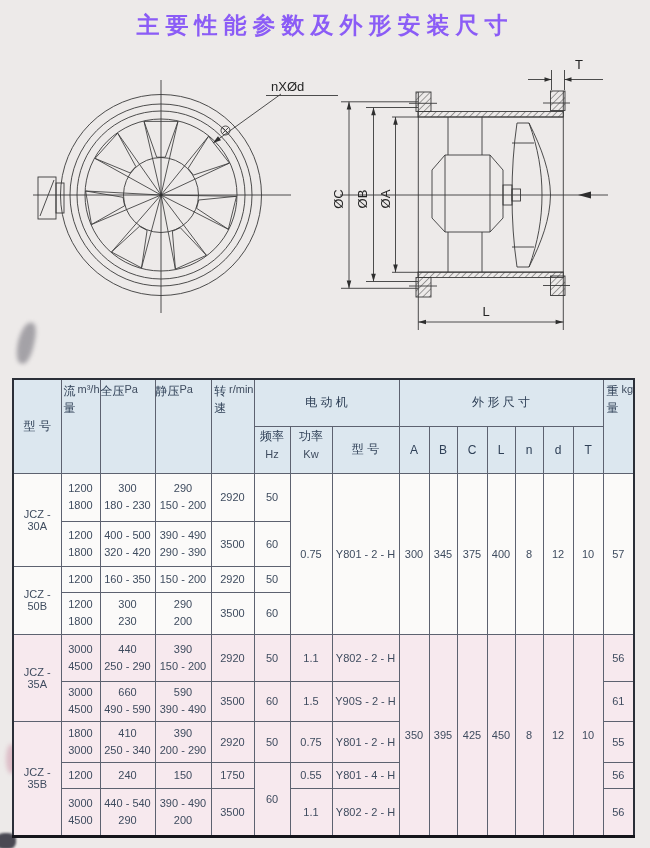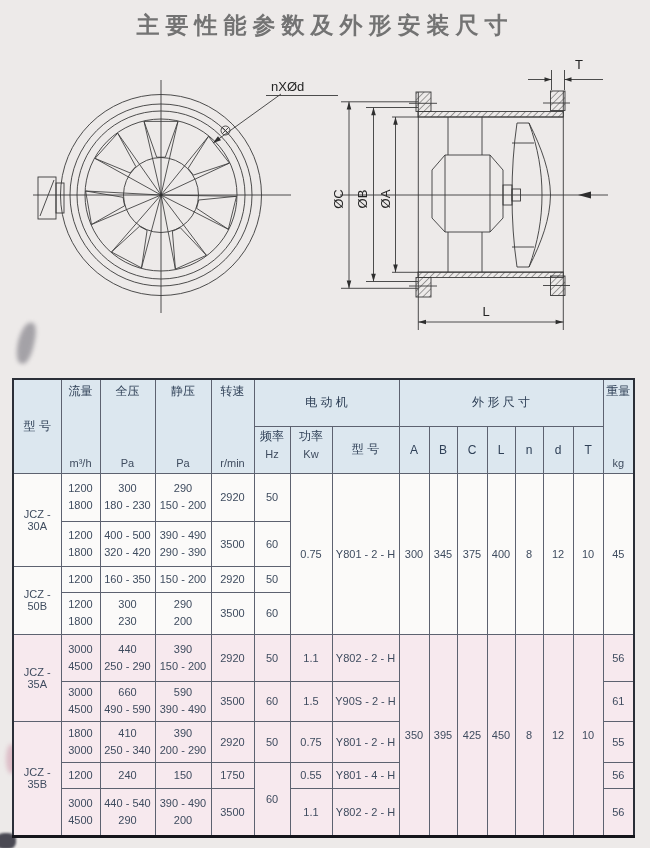--- a/index.html
+++ b/index.html
@@ -5,21 +5,21 @@
   html,body{margin:0;padding:0;}
   body{
     width:650px;height:848px;position:relative;overflow:hidden;
     background:#edeae9;
     font-family:"Liberation Sans","DejaVu Sans",sans-serif;
     color:#3f4c5f;
   }
   
   #title{
     position:absolute;top:10px;left:0;width:650px;text-align:center;
-    font-size:23px;font-weight:bold;letter-spacing:6px;color:#737373;
+    font-size:23px;font-weight:bold;letter-spacing:6px;color:#8b5cf6;
   }
   
   #drawings{position:absolute;left:0;top:0;width:650px;height:378px;}
   #drawings line,#drawings circle,#drawings rect,#drawings path,#drawings polygon{
     stroke:#3a3a3a;stroke-width:0.9;fill:none;
   }
   #drawings .arrow{fill:#2e2e2e;stroke:none;}
   #drawings .dot{fill:#2e2e2e;stroke:none;}
   #drawings .hatched{fill:url(#hatch);}
   #drawings text{fill:#242424;font-size:13px;stroke:none;font-family:"Liberation Sans",sans-serif;}
@@ -35,21 +35,21 @@
     border-collapse:collapse;table-layout:fixed;
     font-size:11px;color:#3f4c5f;
   }
   #spec-table th,#spec-table td{
     border:1px solid #5d6270;text-align:center;vertical-align:middle;
     padding:0;overflow:hidden;
   }
   #spec-table{border:2px solid #2b2f38;border-bottom:3px solid #15151b;}
   #spec-table thead th{background:#dce7ef;font-weight:normal;font-size:12px;color:#2f4057;}
   #spec-table .unit{font-size:11px;color:#3f4c5f;}
-  .hstack{display:flex;flex-direction:column;justify-content:space-between;height:86px;}
+  .hstack{display:flex;flex-direction:row;justify-content:flex-start;height:86px;}
   .hstack2{display:flex;flex-direction:column;gap:3px;height:44px;}
   tr.h1{height:47px;} tr.h2{height:47px;}
   tr.r1{height:48px;} tr.r2{height:45px;} tr.r3{height:26px;}
   tr.r4{height:42px;} tr.r5{height:47px;} tr.r6{height:40px;}
   tr.r7{height:41px;} tr.r8{height:26px;} tr.r9{height:48px;}
   .ml{white-space:pre-line;line-height:17px;}
   .bg-w{background:#fbfaf9;}
   .bg-p{background:#f7e9ee;}
 </style>
 </head>
@@ -300,21 +300,21 @@
       <td class="bg-w">50</td>
       <td rowspan="4" class="bg-w">0.75</td>
       <td rowspan="4" class="bg-w">Y801 - 2 - H</td>
       <td rowspan="4" class="bg-w">300</td>
       <td rowspan="4" class="bg-w">345</td>
       <td rowspan="4" class="bg-w">375</td>
       <td rowspan="4" class="bg-w">400</td>
       <td rowspan="4" class="bg-w">8</td>
       <td rowspan="4" class="bg-w">12</td>
       <td rowspan="4" class="bg-w">10</td>
-      <td rowspan="4" class="bg-w">45</td>
+      <td rowspan="4" class="bg-w">57</td>
     </tr>
     <tr class="r2">
       <td class="bg-w ml">1200
 1800</td>
       <td class="bg-w ml">400 - 500
 320 - 420</td>
       <td class="bg-w ml">390 - 490
 290 - 390</td>
       <td class="bg-w">3500</td>
       <td class="bg-w">60</td>

